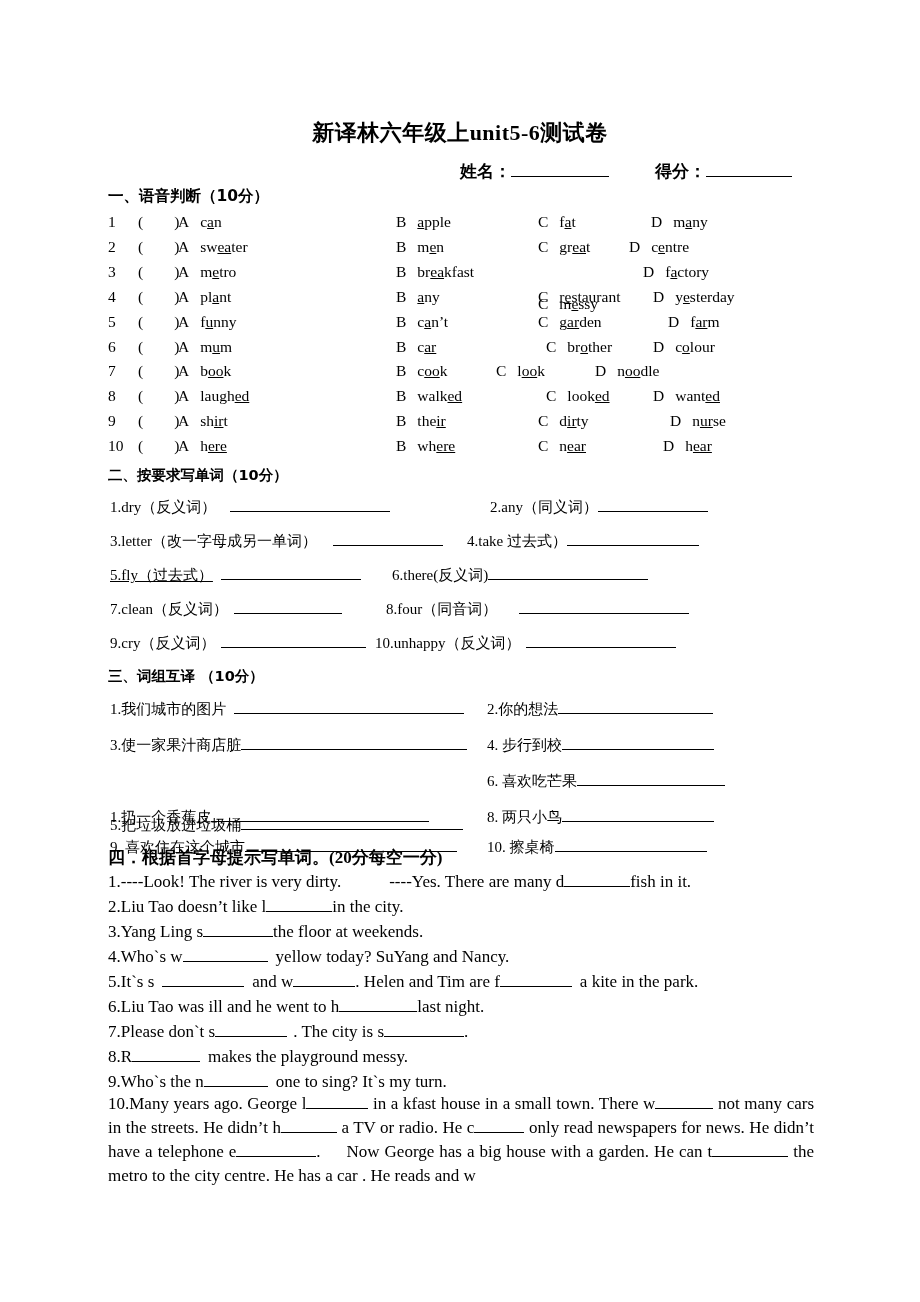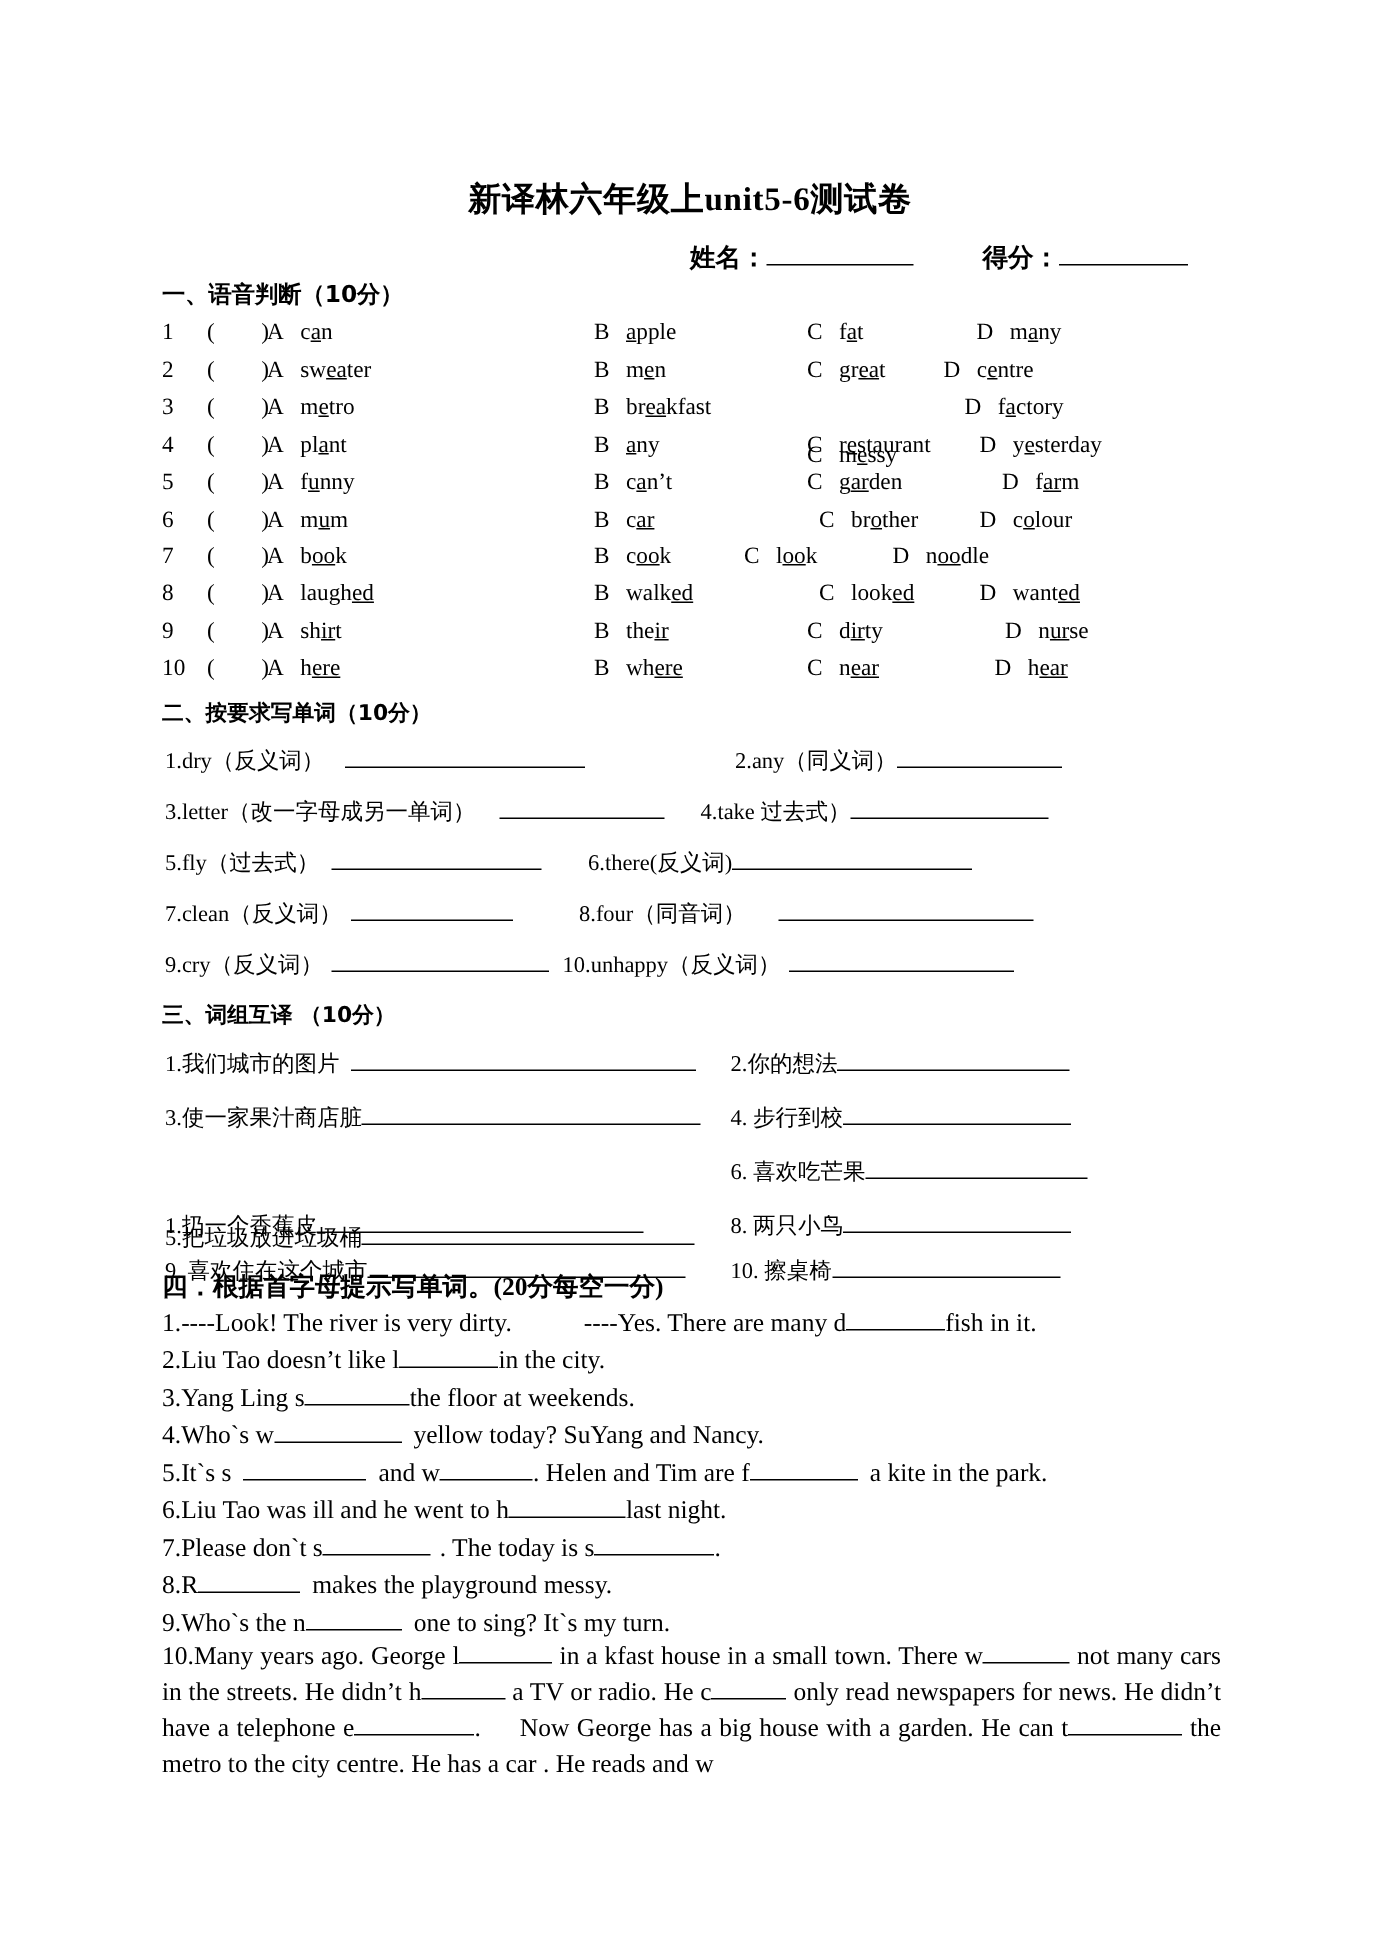--- a/index.html
+++ b/index.html
@@ -241,21 +241,21 @@
     <span>2.any（同义词）</span><span class="blk" style="width:110px"></span>
   </div>
 
   <div class="tline" style="left:110px; top:532px;">
     <span>3.letter（改一字母成另一单词）</span><span style="display:inline-block;width:16px"></span><span class="blk" style="width:110px"></span>
   </div>
   <div class="tline" style="left:467px; top:532px;">
     <span>4.take 过去式）</span><span class="blk" style="width:132px"></span>
   </div>
 
-  <div class="tline" style="left:110px; top:566px;">
+  <div class="tline" style="left:110px; top:566px;text-decoration:underline;">
     <span>5.fly（过去式）</span><span style="display:inline-block;width:8px"></span><span class="blk" style="width:140px"></span>
   </div>
   <div class="tline" style="left:392px; top:566px;">
     <span>6.there(反义词)</span><span class="blk" style="width:160px"></span>
   </div>
 
   <div class="tline" style="left:110px; top:600px;">
     <span>7.clean（反义词）</span><span style="display:inline-block;width:6px"></span><span class="blk" style="width:108px"></span>
   </div>
   <div class="tline" style="left:386px; top:600px;">
@@ -328,21 +328,21 @@
 
   <div class="s4" style="top:972px;">
     <span>5.It`s s</span><span style="display:inline-block;width:8px"></span><span class="blk" style="width:82px"></span><span style="display:inline-block;width:8px"></span><span>and w</span><span class="blk" style="width:62px"></span><span>. Helen and Tim are f</span><span class="blk" style="width:72px"></span><span style="display:inline-block;width:8px"></span><span>a kite in the park.</span>
   </div>
 
   <div class="s4" style="top:997px;">
     <span>6.Liu Tao was ill and he went to h</span><span class="blk" style="width:78px"></span><span>last night.</span>
   </div>
 
   <div class="s4" style="top:1022px;">
-    <span>7.Please don`t s</span><span class="blk" style="width:72px"></span><span style="display:inline-block;width:6px"></span><span>. The today is s</span><span class="blk" style="width:80px"></span><span>.</span>
+    <span>7.Please don`t s</span><span class="blk" style="width:72px"></span><span style="display:inline-block;width:6px"></span><span>. The city is s</span><span class="blk" style="width:80px"></span><span>.</span>
   </div>
 
   <div class="s4" style="top:1047px;">
     <span>8.R</span><span class="blk" style="width:68px"></span><span style="display:inline-block;width:8px"></span><span>makes the playground messy.</span>
   </div>
 
   <div class="s4" style="top:1072px;">
     <span>9.Who`s the n</span><span class="blk" style="width:64px"></span><span style="display:inline-block;width:8px"></span><span>one to sing? It`s my turn.</span>
   </div>
 

